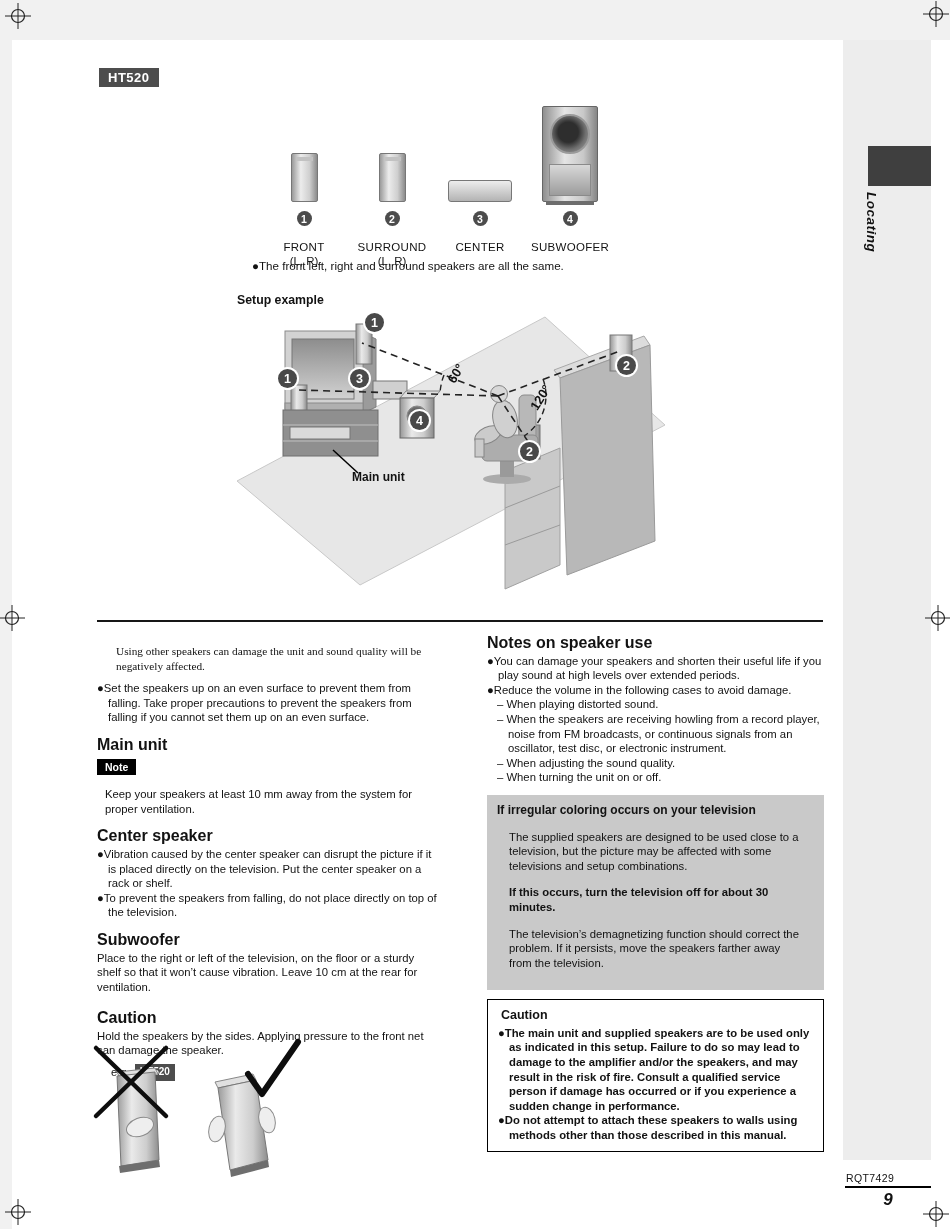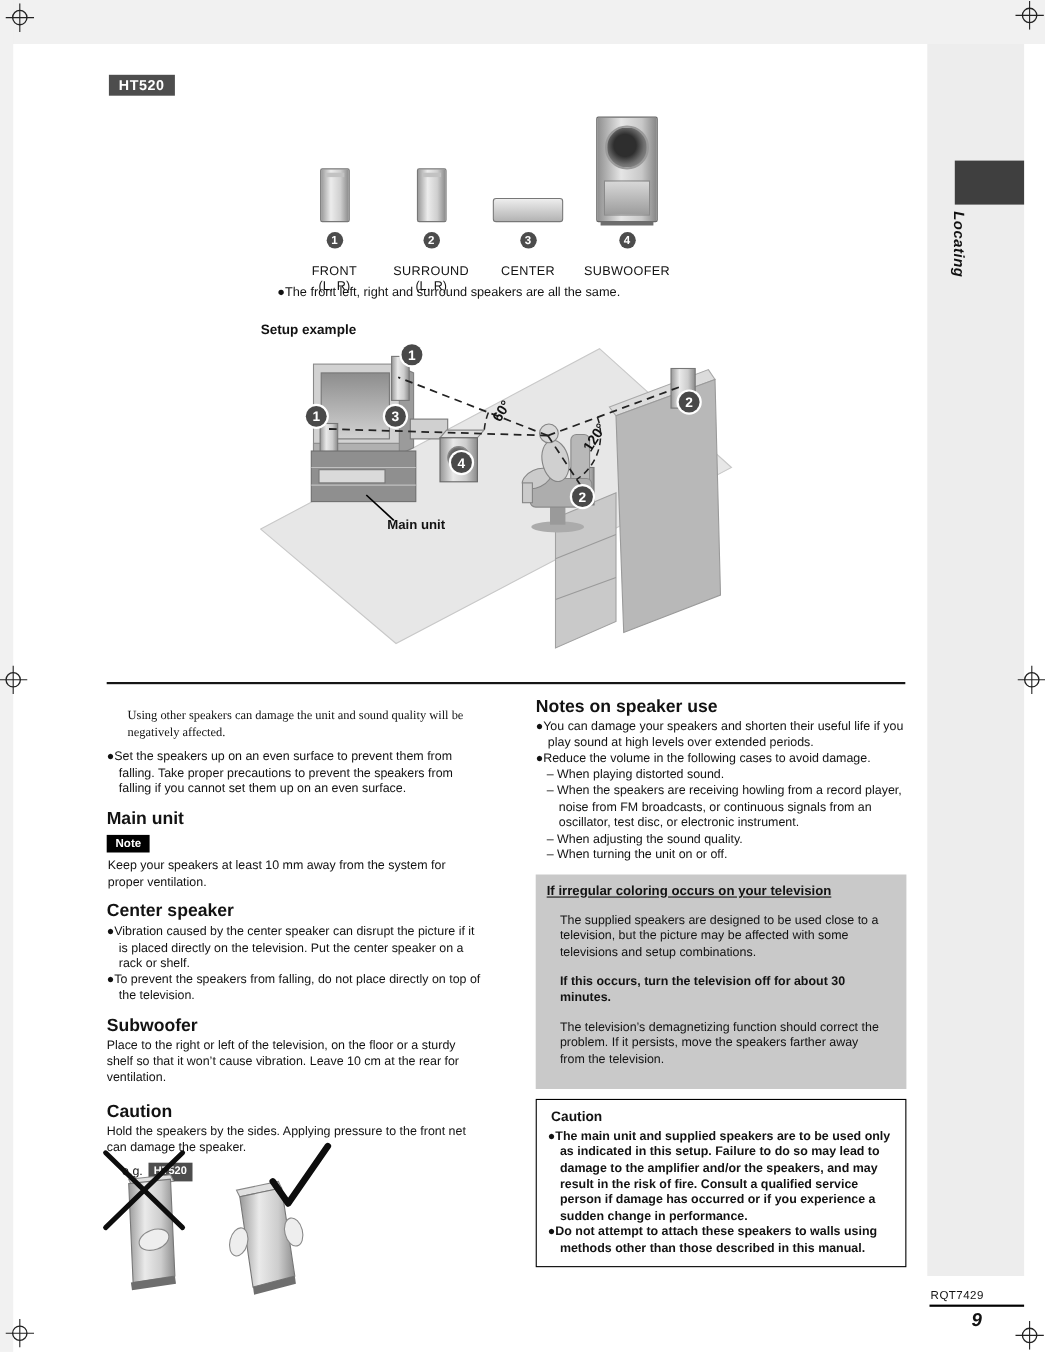--- a/index.html
+++ b/index.html
@@ -60,21 +60,21 @@
   .col-right{left:487px;width:337px;}
   .b-title{font-weight:bold;font-size:12px;margin:0 0 1px;}
   .hang{padding-left:11px;text-indent:-11px;margin:0;}
   .indent{padding-left:11px;margin:8px;font-family:Liberation Serif, serif;}
   .sec-head{font-weight:bold;font-size:16px;margin:13px 0 3px;}
   .note-badge{display:inline-block;background:#000;color:#fff;font-weight:bold;font-size:10.5px;
     padding:1px 8px;margin:3px 0 4px;}
   .eg-line{margin-top:6px;padding-left:14px;display:flex;align-items:center;gap:5px;}
   .eg-badge{display:inline-block;background:#4d4d4d;color:#fff;font-weight:bold;font-size:10px;padding:1px 5px;}
   .gray-box{background:#c9c9c9;margin-top:10px;padding:8px 10px;}
-  .gray-box .gb-head{font-weight:bold;font-size:12px;margin:0 0 2px;text-decoration:underline;}
+  .gray-box .gb-head{font-weight:bold;font-size:12px;margin:0 0 2px;}
   .gray-box p{margin:12px;}
   .bold{font-weight:bold;}
   .caution-box{border:1.5px solid #000;margin-top:9px;padding:8px 10px;}
   .caution-box .cb-head{font-weight:bold;font-size:12.5px;margin:0 0 3px;padding-left:3px;}
   .caution-box .hang{font-weight:bold;}
   .bottom-figs{position:absolute;left:90px;top:1032px;}
   
   .rqt{position:absolute;left:846px;top:1172px;font-size:10.5px;letter-spacing:.4px;}
   .pageno-line{position:absolute;left:845px;top:1186px;width:86px;height:1.5px;background:#000;}
   .pageno{position:absolute;left:845px;top:1190px;width:86px;text-align:center;
@@ -247,21 +247,21 @@
 <div class="mainunit-label">Main unit</div>
 
 <div class="rule"></div>
 
 <div class="col col-left">
   <p class="indent">Using other speakers can damage the unit and sound quality will be negatively affected.</p>
   <p class="hang">●Set the speakers up on an even surface to prevent them from falling. Take proper precautions to prevent the speakers from falling if you cannot set them up on an even surface.</p>
 
   <div class="sec-head">Main unit</div>
   <span class="note-badge">Note</span>
-  <p style="margin:1px">Keep your speakers at least 10 mm away from the system for proper ventilation.</p>
+  <p style="margin:8px">Keep your speakers at least 10 mm away from the system for proper ventilation.</p>
 
   <div class="sec-head">Center speaker</div>
   <p class="hang">●Vibration caused by the center speaker can disrupt the picture if it is placed directly on the television. Put the center speaker on a rack or shelf.</p>
   <p class="hang">●To prevent the speakers from falling, do not place directly on top of the television.</p>
 
   <div class="sec-head">Subwoofer</div>
   <p style="margin:0">Place to the right or left of the television, on the floor or a sturdy shelf so that it won’t cause vibration. Leave 10 cm at the rear for ventilation.</p>
 
   <div class="sec-head" style="margin-top:17px">Caution</div>
   <p style="margin:0">Hold the speakers by the sides. Applying pressure to the front net can damage the speaker.</p>

